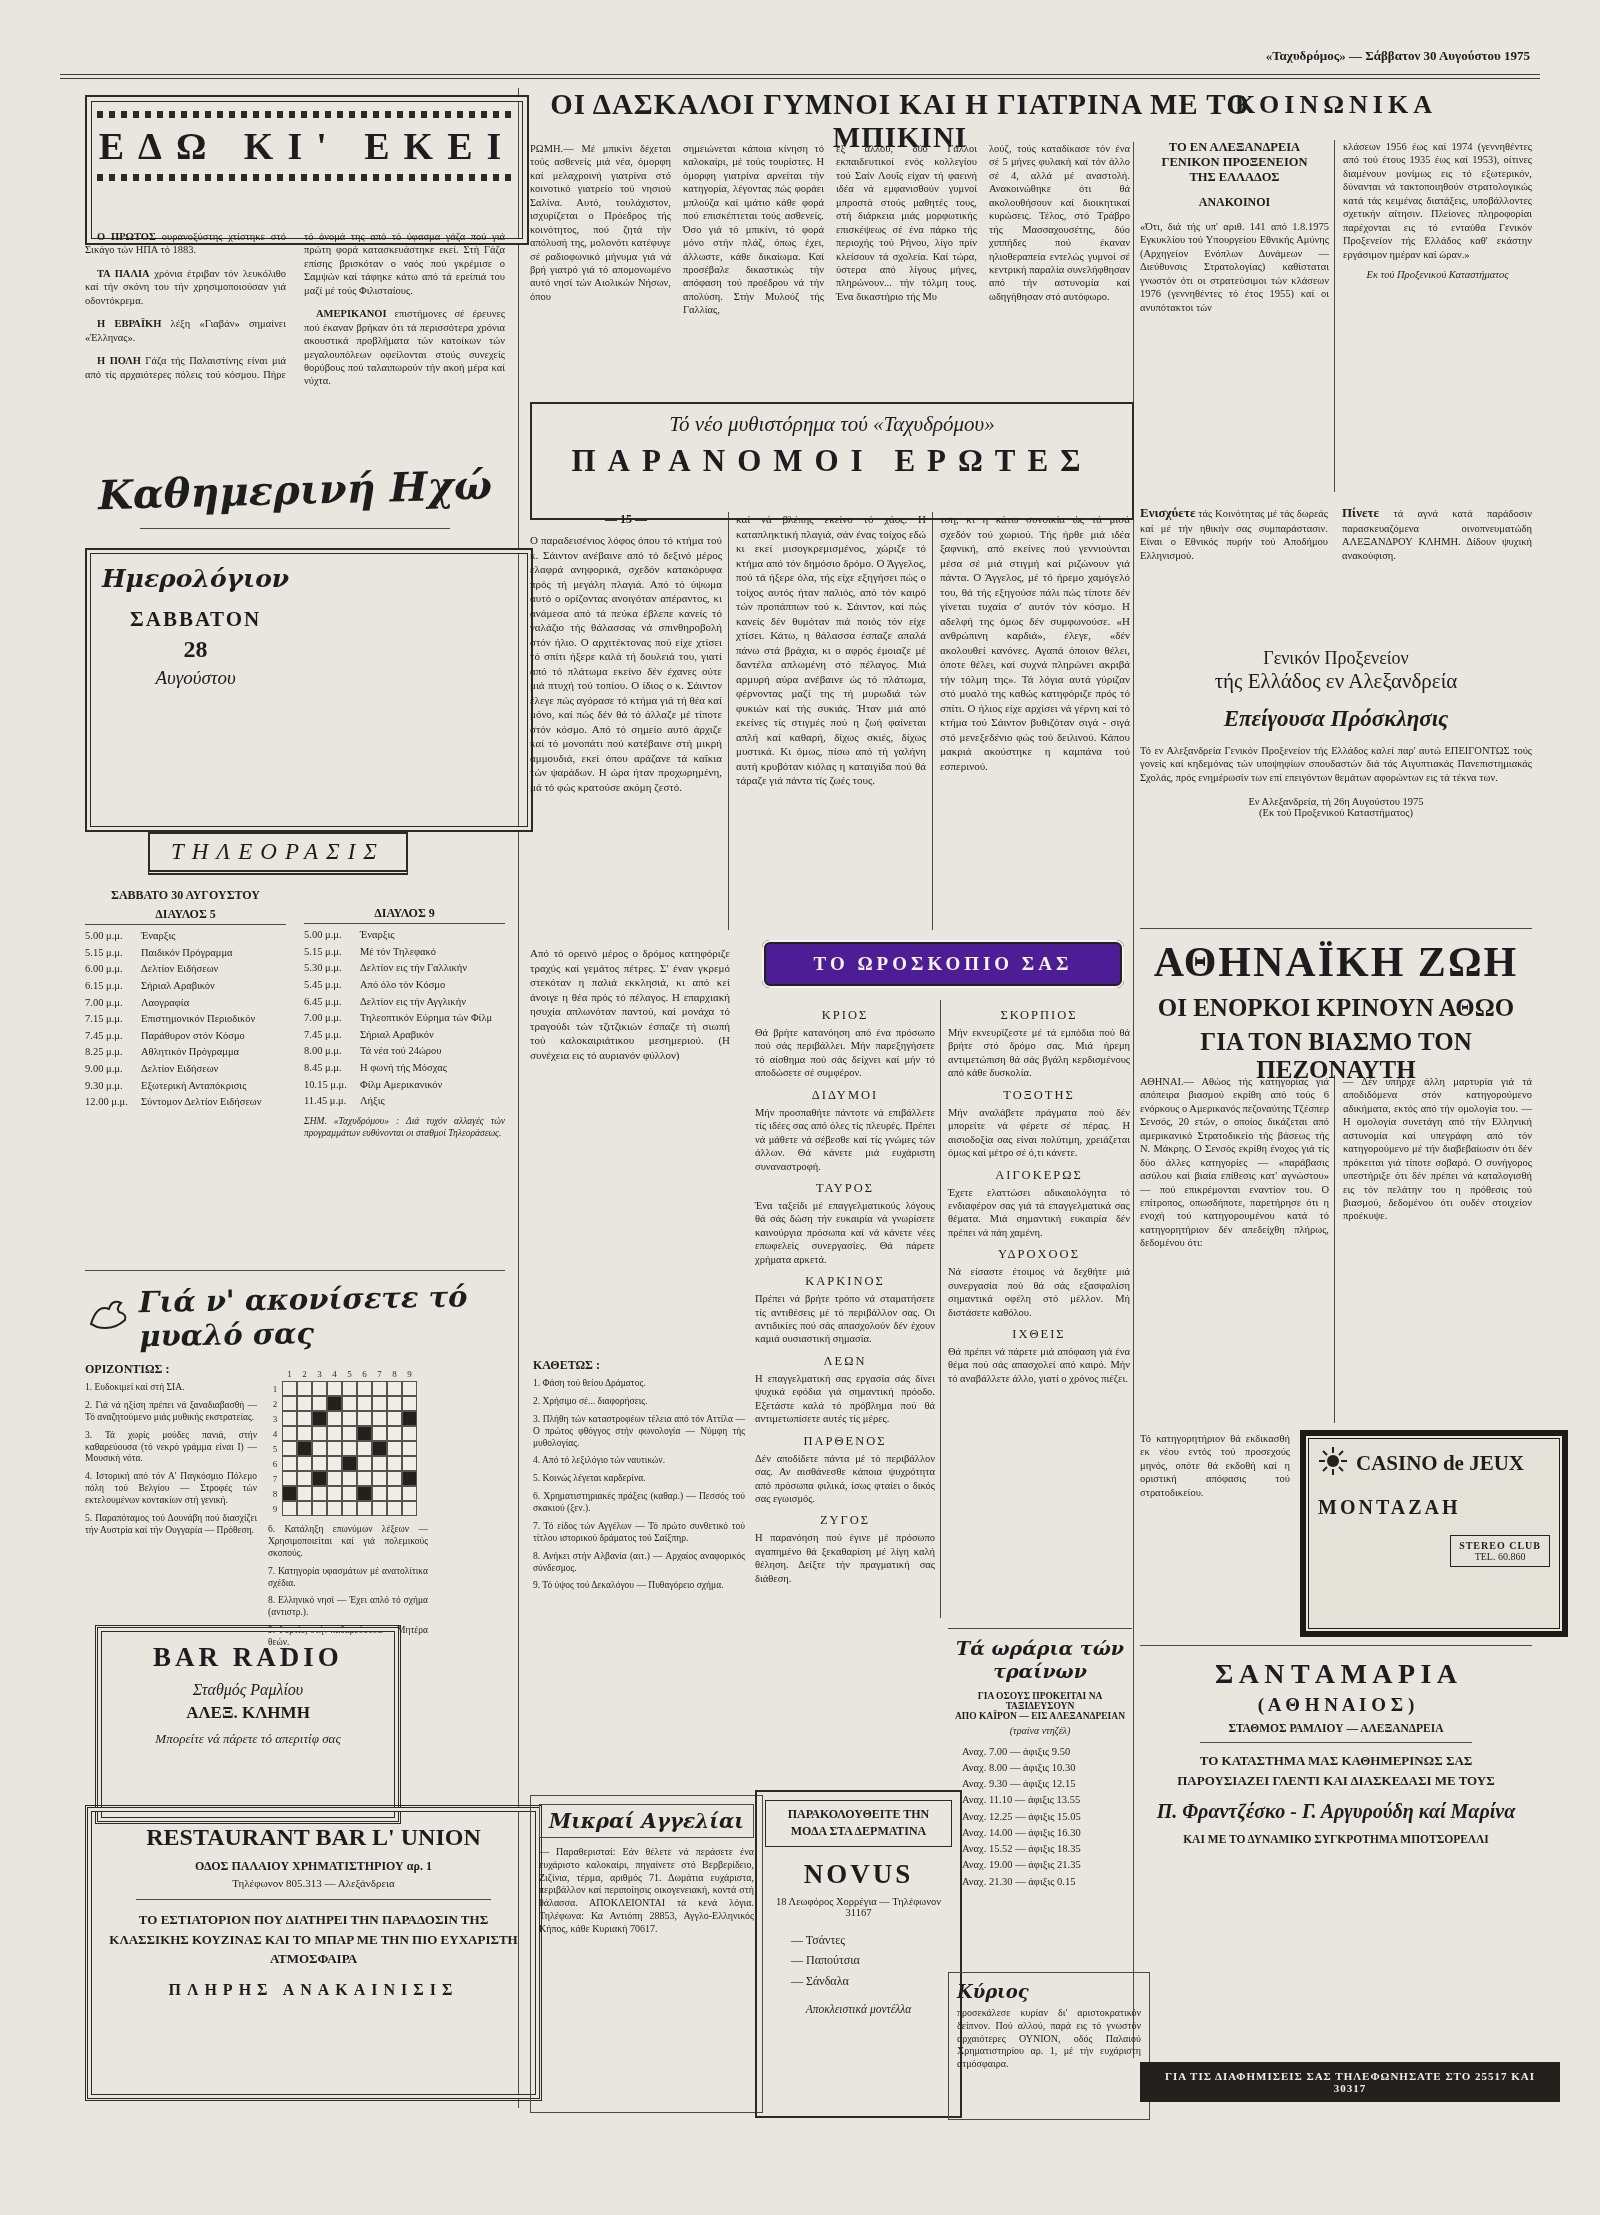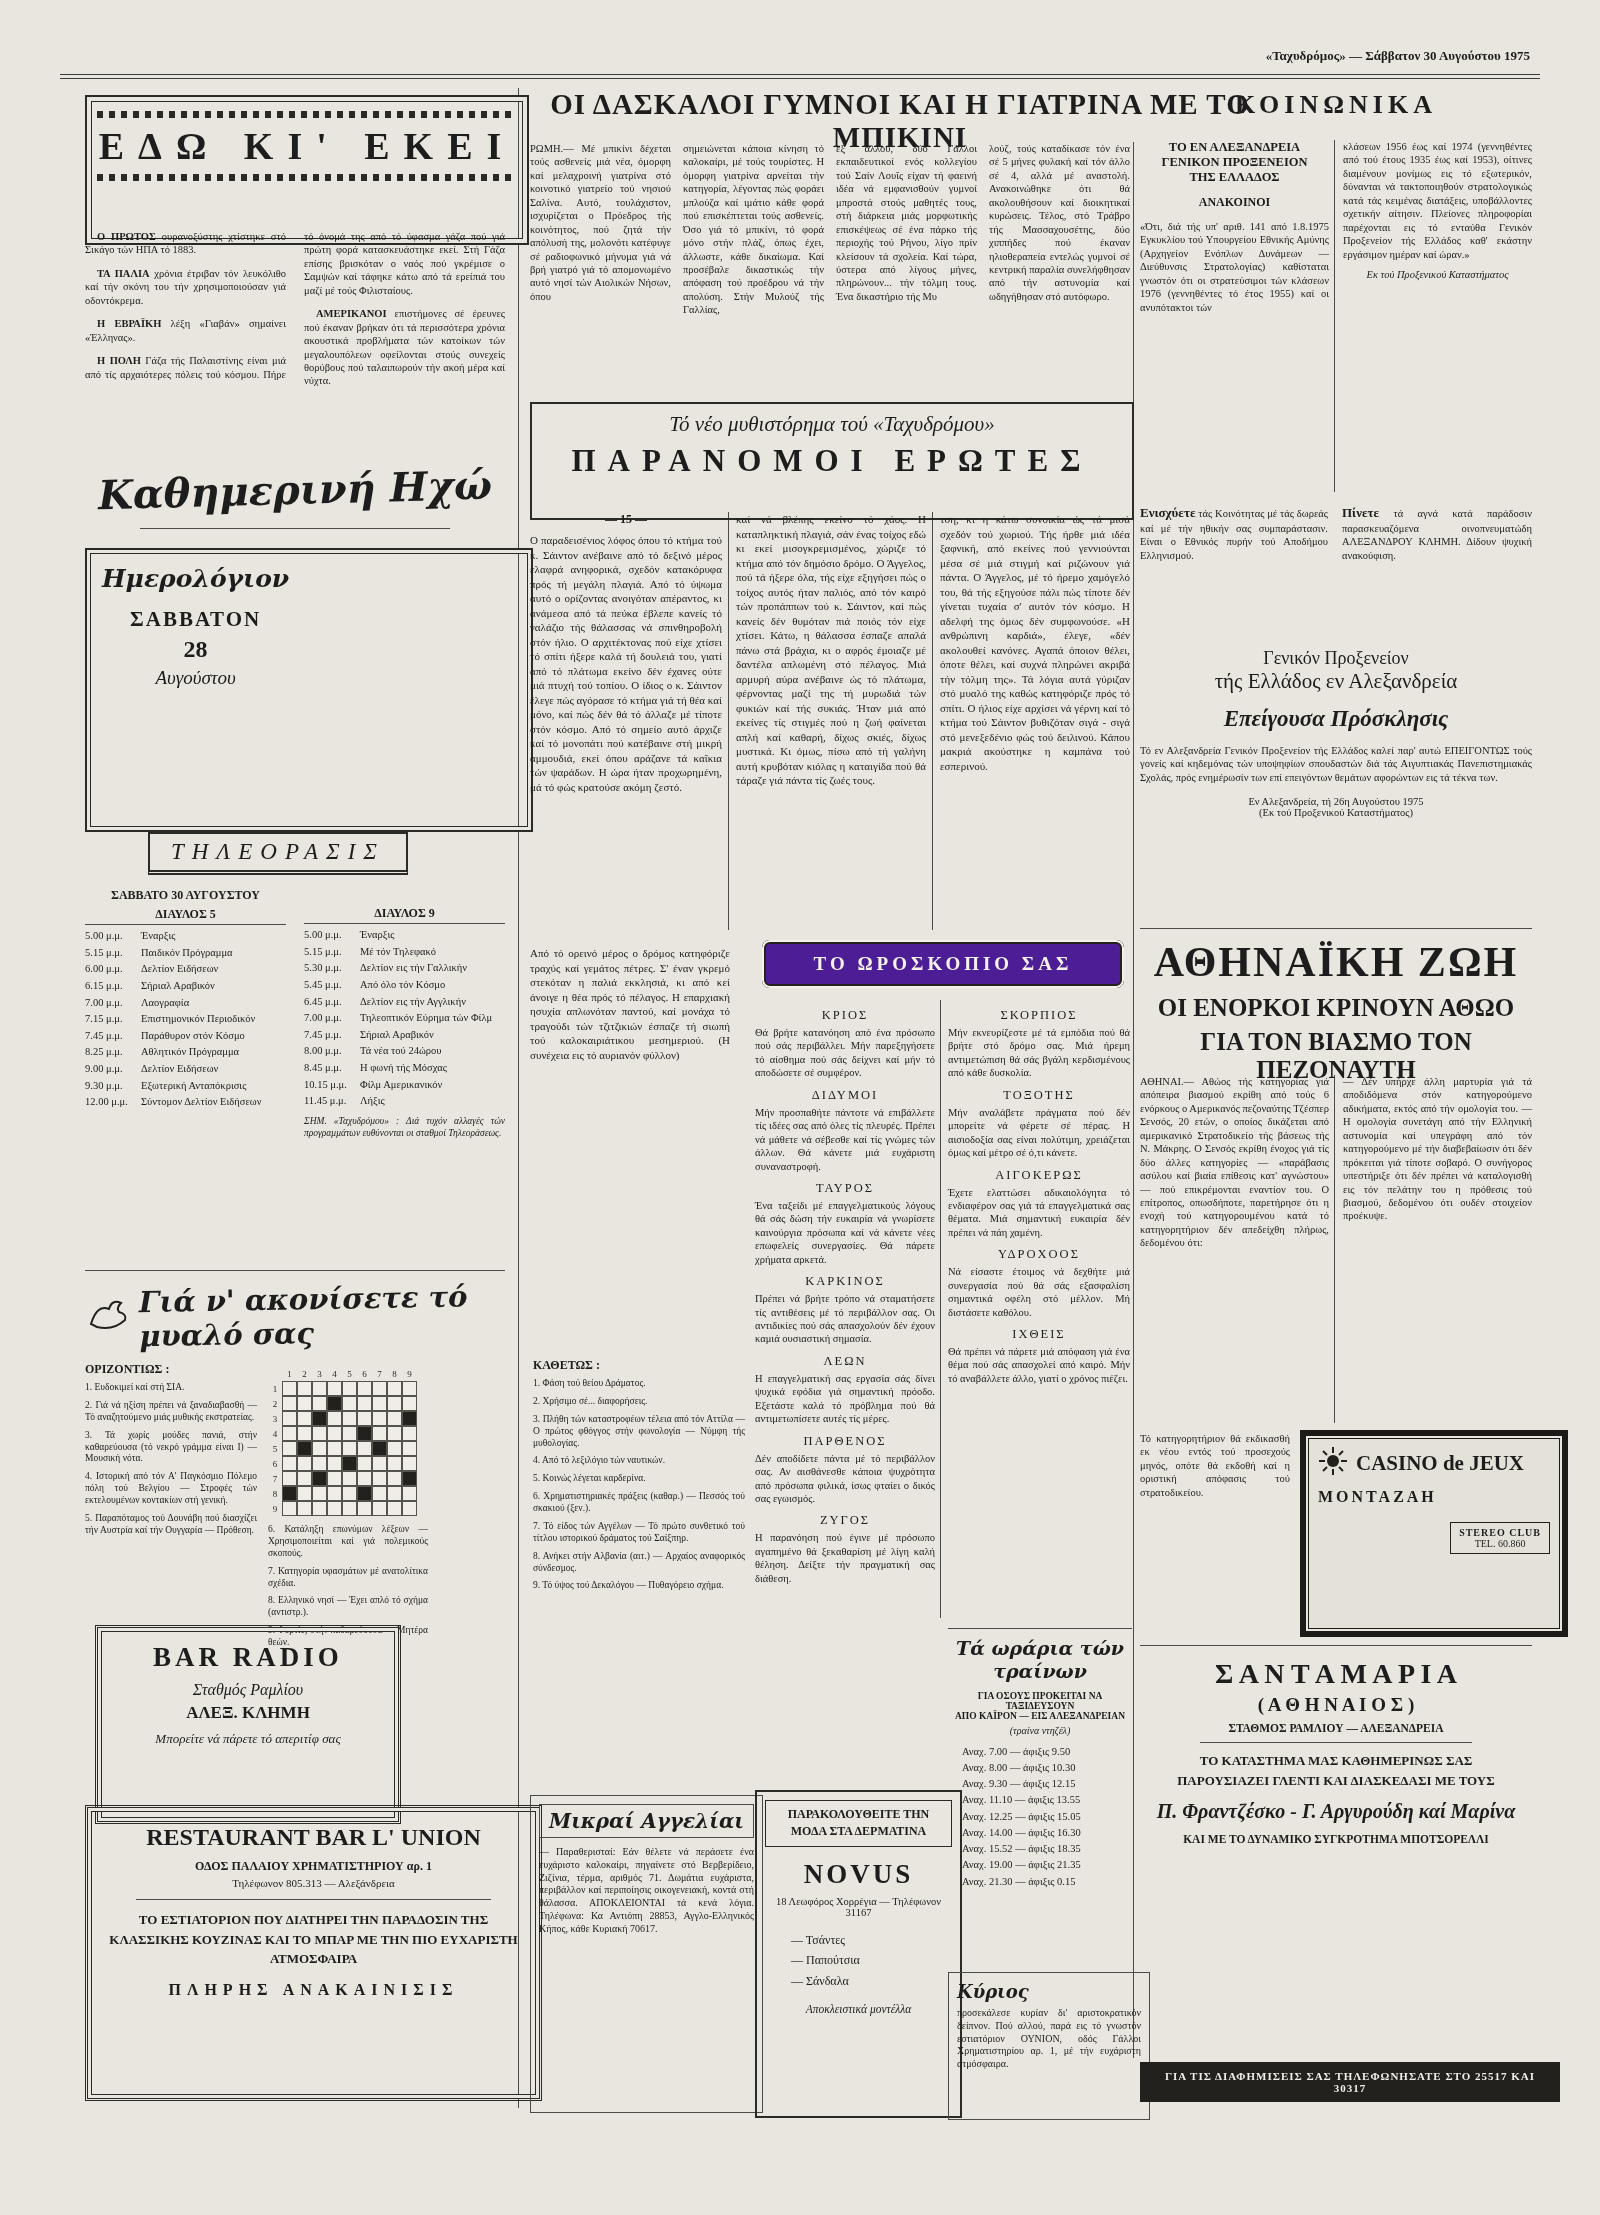--- a/index.html
+++ b/index.html
@@ -510,21 +510,21 @@
         <div>Αναχ. 12.25 — άφιξις 15.05</div>
         <div>Αναχ. 14.00 — άφιξις 16.30</div>
         <div>Αναχ. 15.52 — άφιξις 18.35</div>
         <div>Αναχ. 19.00 — άφιξις 21.35</div>
         <div>Αναχ. 21.30 — άφιξις 0.15</div>
       </div>
   </div>
 
   <div class="abs" style="left:948px;top:1972px;width:184px;height:130px;border:1px solid #4a4a46;padding:8px">
     <div class="script" style="font-size:18px;margin-bottom:5px">Κύριος</div>
-    <div class="sm" style="font-size:10px">προσεκάλεσε κυρίαν δι' αριστοκρατικόν δείπνον. Πού αλλού, παρά εις τό γνωστόν εστιατόριον ΟΥΝΙΟΝ, οδός Γάλλοι Χρηματιστηρίου αρ. 1, μέ τήν ευχάριστη ατμόσφαιρα.</div>
+    <div class="sm" style="font-size:10px">προσεκάλεσε κυρίαν δι' αριστοκρατικόν δείπνον. Πού αλλού, παρά εις τό γνωστόν αρχαιότερες ΟΥΝΙΟΝ, οδός Παλαιού Χρηματιστηρίου αρ. 1, μέ τήν ευχάριστη ατμόσφαιρα.</div>
   </div>
 
   <div class="abs bigtitle" style="left:1140px;top:90px;width:392px;font-size:26px;letter-spacing:5px">ΚΟΙΝΩΝΙΚΑ</div>
 
   <div class="abs" style="left:1140px;top:140px;width:392px;height:356px;display:flex;gap:14px">
     <div style="flex:1">
       <div class="b tc" style="font-size:12.5px">ΤΟ ΕΝ ΑΛΕΞΑΝΔΡΕΙΑ</div>
       <div class="b tc" style="font-size:12.5px">ΓΕΝΙΚΟΝ ΠΡΟΞΕΝΕΙΟΝ</div>
       <div class="b tc" style="font-size:12.5px">ΤΗΣ ΕΛΛΑΔΟΣ</div>
       <div class="b tc" style="font-size:12px;margin:10px 0">ΑΝΑΚΟΙΝΟΙ</div>
@@ -574,21 +574,21 @@
               <line x1="23" y1="15" x2="29" y2="15"></line>
               <line x1="5" y1="5" x2="9" y2="9"></line>
               <line x1="21" y1="21" x2="25" y2="25"></line>
               <line x1="25" y1="5" x2="21" y2="9"></line>
               <line x1="9" y1="21" x2="5" y2="25"></line>
             </g>
           </svg>
       </span>
       <span class="b" style="font-size:21px">CASINO de JEUX</span>
     </div>
-    <div class="b" style="font-size:16px;letter-spacing:3px;margin-top:8px">MONTAZAH</div>
+    <div class="b" style="font-size:20px;letter-spacing:3px;margin-top:16px">MONTAZAH</div>
     <div style="border:1px solid #23211d;display:inline-block;padding:4px 8px;margin-top:16px;float:right;text-align:center">
       <div class="b" style="font-size:10px;letter-spacing:1px">STEREO CLUB</div>
       <div style="font-size:10px">TEL. 60.860</div>
     </div>
   </div>
 
   <div class="abs tc" style="left:1140px;top:1658px;width:392px;height:295px">
     <div class="b" style="font-size:28px">Σ Α Ν Τ Α   Μ Α Ρ Ι Α</div>
     <div class="b" style="font-size:19px;margin-top:4px">( Α Θ Η Ν Α Ι Ο Σ )</div>
     <div class="b" style="font-size:11.5px;margin-top:6px">ΣΤΑΘΜΟΣ ΡΑΜΛΙΟΥ — ΑΛΕΞΑΝΔΡΕΙΑ</div>

